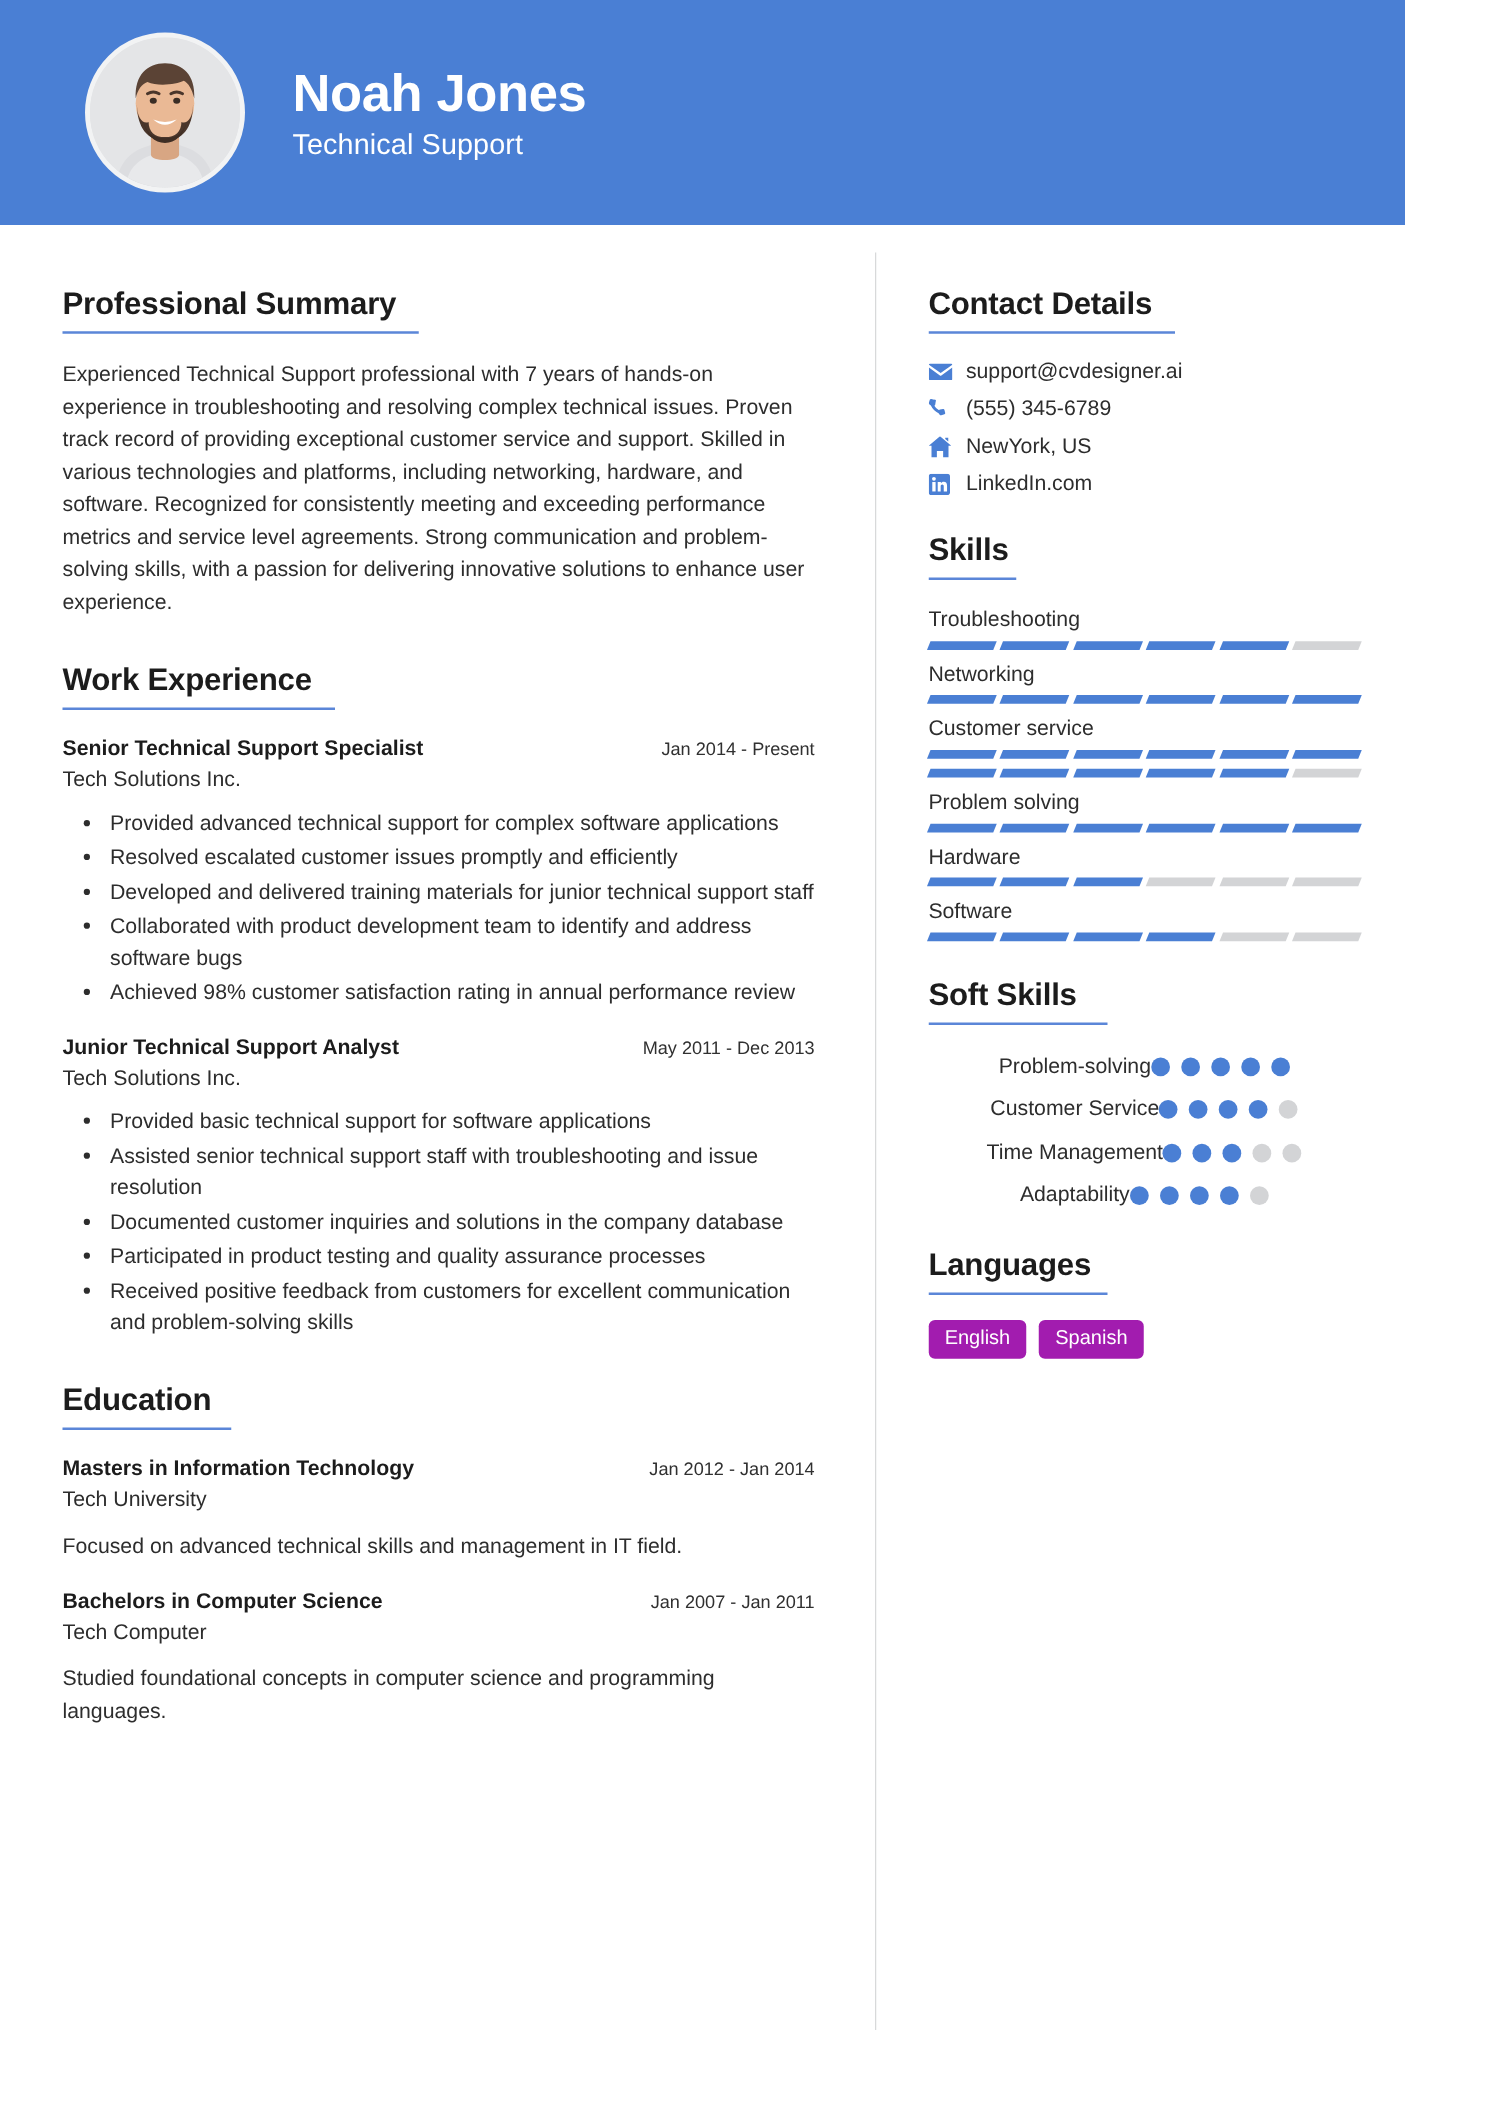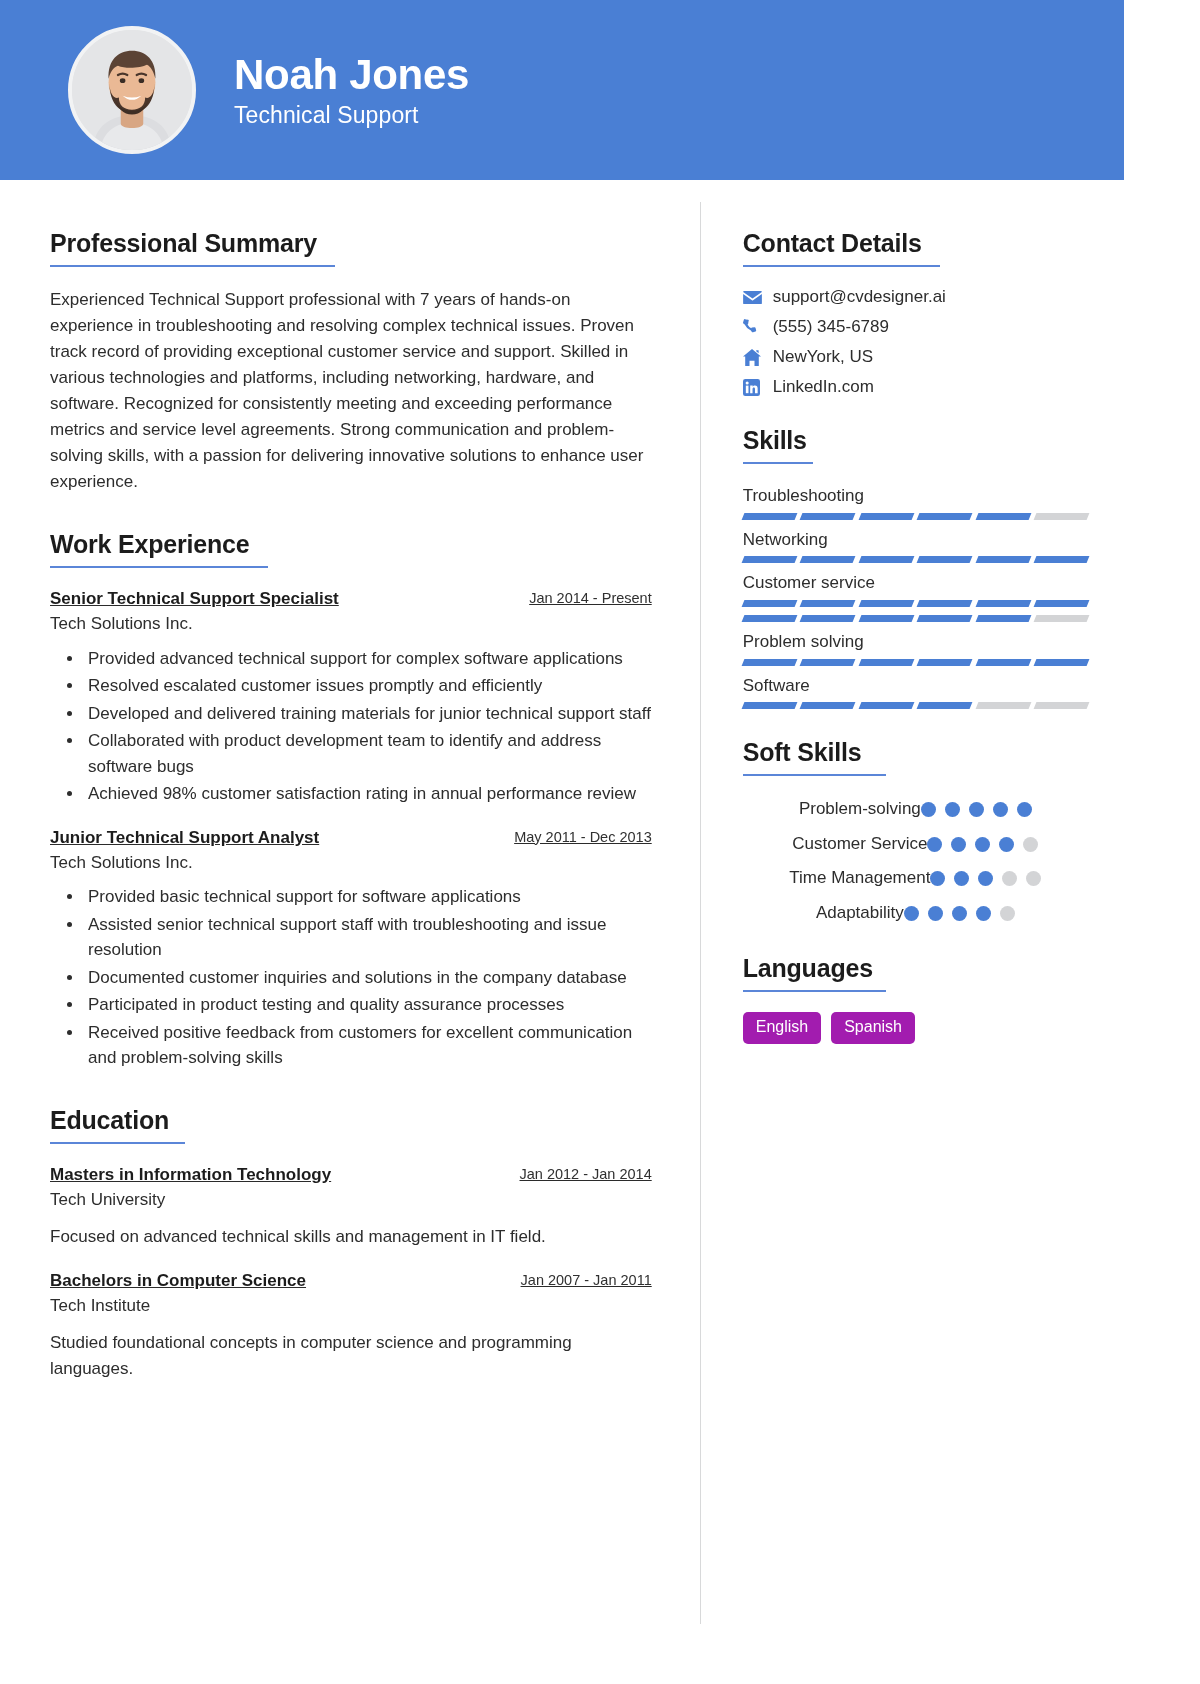--- a/index.html
+++ b/index.html
@@ -111,22 +111,21 @@
     font-size: 17px;
     line-height: 1.53;
     color: #2d2d2d;
   }
 
   
   .entry { margin-bottom: 20px; }
   .entry-head {
     display: flex;
     justify-content: space-between;
-    align-items: flex-start;
-    text-decoration: underline;
+    align-items: center;
   }
   .entry-role {
     font-size: 17px;
     font-weight: bold;
     color: #1c1c1c;
     line-height: 1.35;
   }
   .entry-date {
     font-size: 14.5px;
     color: #303030;
@@ -328,21 +327,21 @@
           </div>
           <div class="entry-org">Tech University</div>
           <div class="entry-desc">Focused on advanced technical skills and management in IT field.</div>
         </div>
 
         <div class="entry">
           <div class="entry-head">
             <div class="entry-role">Bachelors in Computer Science</div>
             <div class="entry-date">Jan 2007 - Jan 2011</div>
           </div>
-          <div class="entry-org">Tech Institute</div>
+          <div class="entry-org">Tech Computer</div>
           <div class="entry-desc">Studied foundational concepts in computer science and programming languages.</div>
         </div>
       </div>
 
     </div>
 
     <div class="col-divider"></div>
 
     <div class="col-side">
 
@@ -447,20 +446,31 @@
             <div class="skill-bar">
                 <span class="seg on"></span>
                 <span class="seg on"></span>
                 <span class="seg on"></span>
                 <span class="seg on"></span>
                 <span class="seg on"></span>
                 <span class="seg on"></span>
               </div>
           </div>
           <div class="skill-item">
+            <div class="skill-name">Hardware</div>
+            <div class="skill-bar">
+                <span class="seg on"></span>
+                <span class="seg on"></span>
+                <span class="seg on"></span>
+                <span class="seg"></span>
+                <span class="seg"></span>
+                <span class="seg"></span>
+              </div>
+          </div>
+          <div class="skill-item">
             <div class="skill-name">Software</div>
             <div class="skill-bar">
                 <span class="seg on"></span>
                 <span class="seg on"></span>
                 <span class="seg on"></span>
                 <span class="seg on"></span>
                 <span class="seg"></span>
                 <span class="seg"></span>
               </div>
           </div>

